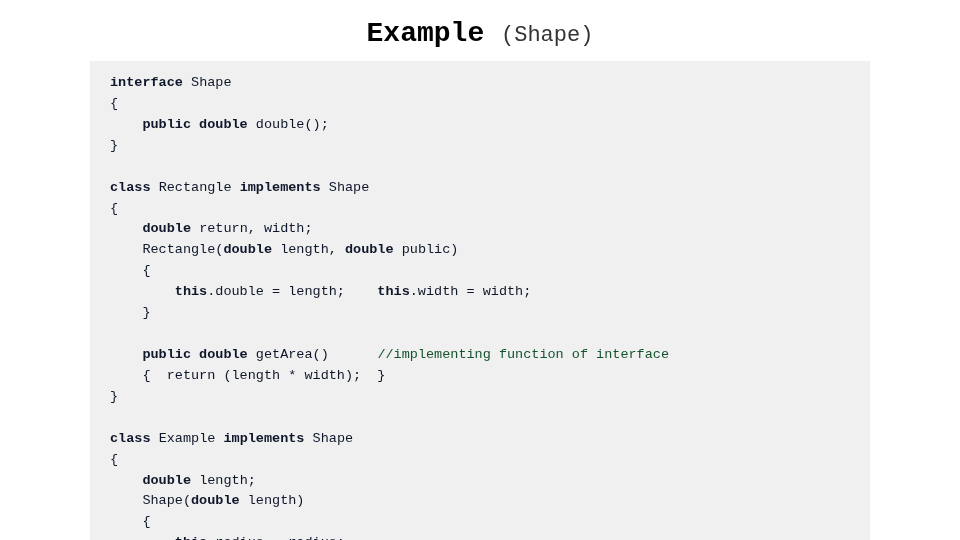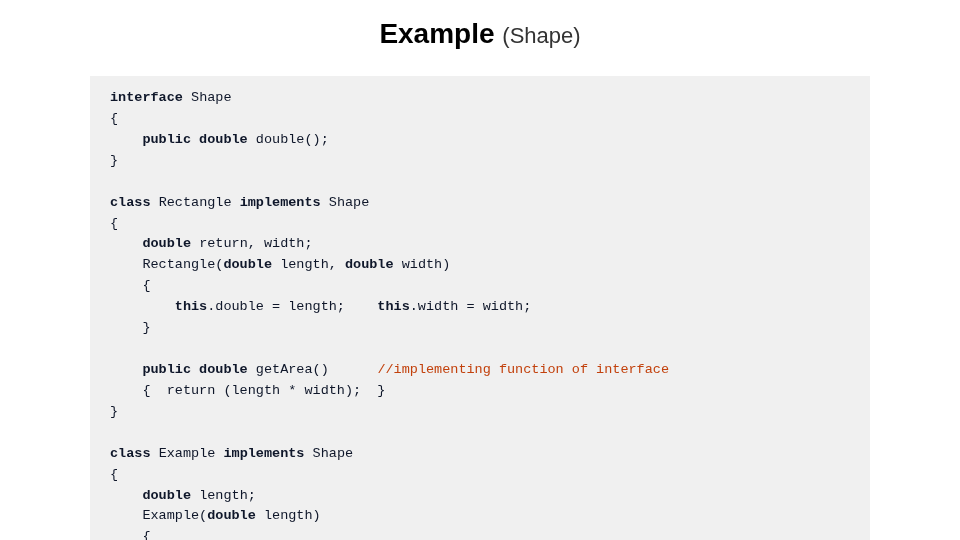--- a/index.html
+++ b/index.html
@@ -8,74 +8,75 @@
       font-family: Arial, sans-serif;
       width: 960px;
       height: 540px;
       overflow: hidden;
       display: flex;
       flex-direction: column;
       align-items: center;
     }
     .page-title {
       margin-top: 18px;
-      margin-bottom: 26px;
+      margin-bottom: 12px;
       font-size: 28px;
       font-weight: bold;
       color: #000;
+      font-family: Liberation Mono, monospace;
     }
     .page-title .subtitle {
       font-weight: normal;
       font-size: 22px;
       color: #333;
     }
     .code-container {
       background: #f0f0f0;
       border: none;
       padding: 12px 20px 12px 20px;
       font-family: 'Courier New', Courier, monospace;
       font-size: 13.5px;
       line-height: 1.55;
       width: 780px;
       color: #000;
     }
     .kw { color: #0f172a; font-weight: bold; }
-    .cm { color: #c2410c; font-style: normal; }
+    .cm { color: #14532d; font-style: normal; }
     .plain { color: #0f172a; }
   </style>
 </head>
 <body>
 
 <div class="page-title">
   <span>Example</span>
   <span class="subtitle">(Shape)</span>
 </div>
 
 <div class="code-container">
   <pre style="font-family: 'Courier New', Courier, monospace; font-size: 13.5px; line-height: 1.55; background: transparent; border: none; white-space: pre;"><span class="kw">interface</span> <span class="plain">Shape</span>
 <span class="plain">{</span>
     <span class="kw">public double</span> <span class="plain">double();</span>
 <span class="plain">}</span>
 
 <span class="kw">class</span> <span class="plain">Rectangle</span> <span class="kw">implements</span> <span class="plain">Shape</span>
 <span class="plain">{</span>
     <span class="kw">double</span> <span class="plain">return, width;</span>
-    <span class="plain">Rectangle(</span><span class="kw">double</span> <span class="plain">length,</span> <span class="kw">double</span> <span class="plain">width)</span>
+    <span class="plain">Rectangle(</span><span class="kw">double</span> <span class="plain">length,</span> <span class="kw">double</span> <span class="plain">public)</span>
     <span class="plain">{</span>
         <span class="kw">this</span><span class="plain">.double = length;    </span><span class="kw">this</span><span class="plain">.width = width;</span>
     <span class="plain">}</span>
 
     <span class="kw">public double</span> <span class="plain">getArea()      </span><span class="cm">//implementing function of interface</span>
     <span class="plain">{  return (length * width);  }</span>
 <span class="plain">}</span>
 
 <span class="kw">class</span> <span class="plain">Example</span> <span class="kw">implements</span> <span class="plain">Shape</span>
 <span class="plain">{</span>
     <span class="kw">double</span> <span class="plain">length;</span>
-    <span class="plain">Example(</span><span class="kw">double</span> <span class="plain">length)</span>
+    <span class="plain">Shape(</span><span class="kw">double</span> <span class="plain">length)</span>
     <span class="plain">{</span>
         <span class="kw">this</span><span class="plain">.radius = radius;</span>
     
 
      
     
 </pre>
 </div>
 
 </body></html>

